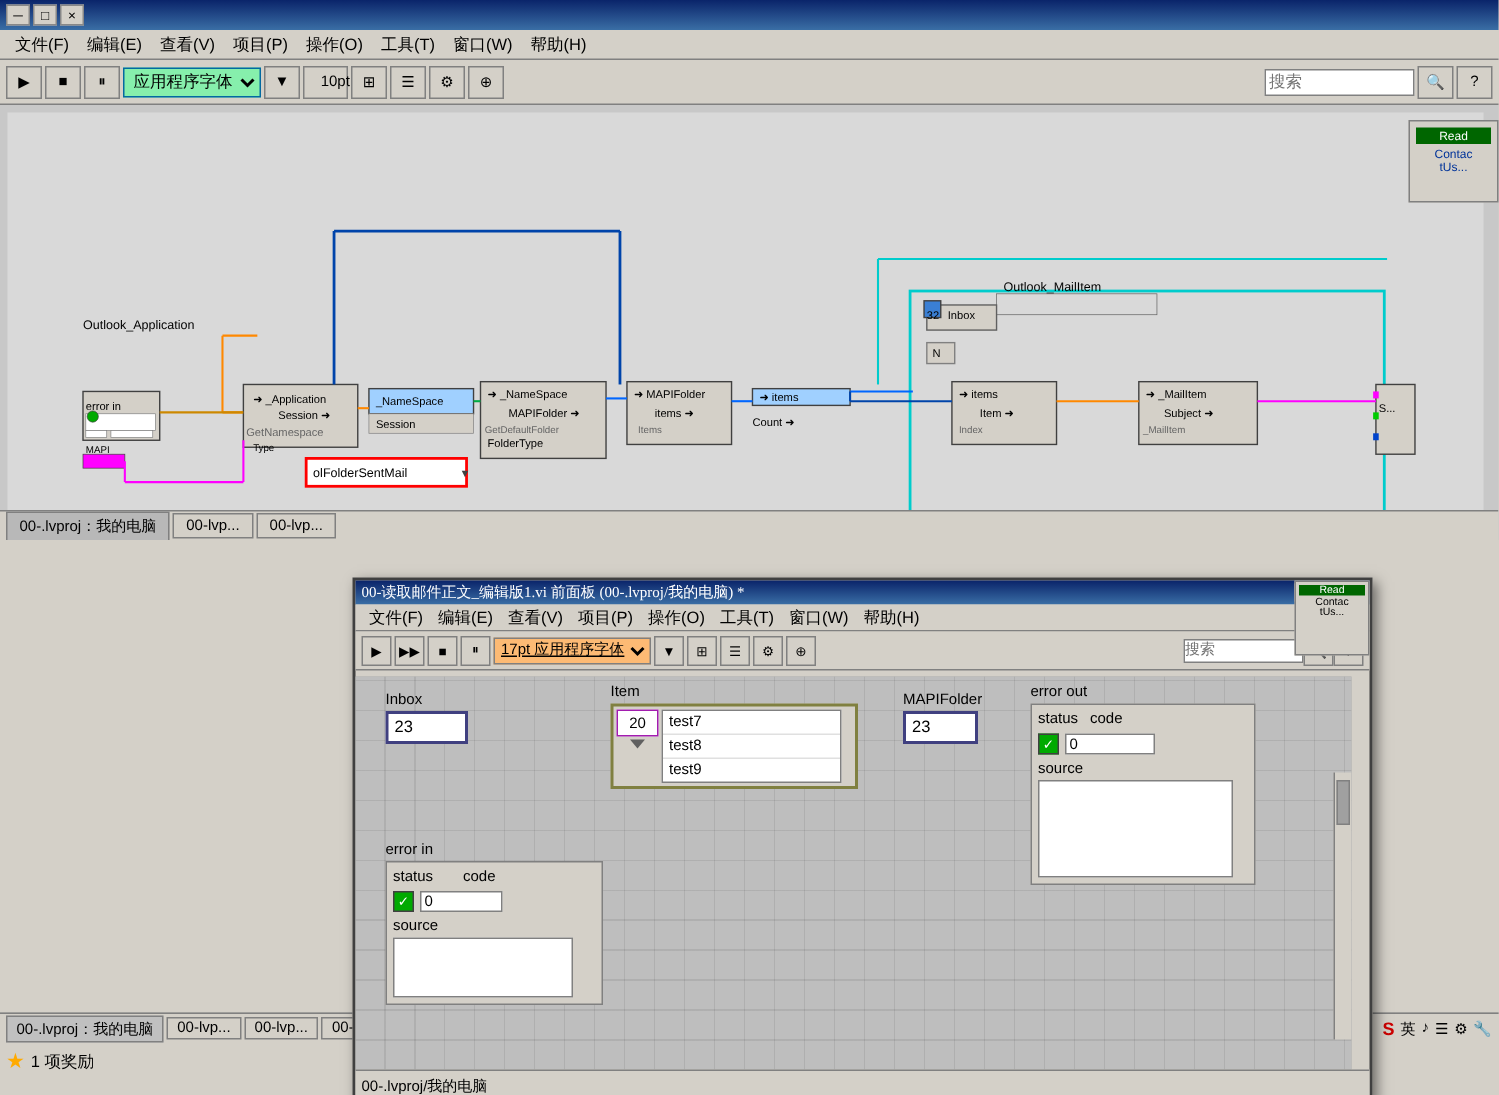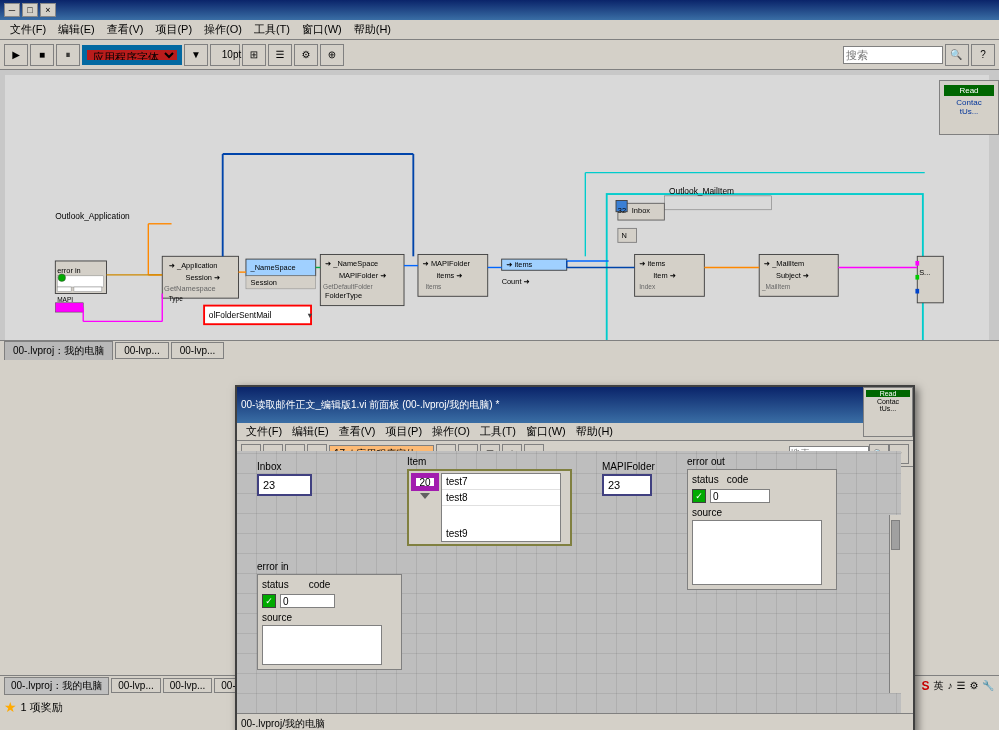--- a/index.html
+++ b/index.html
@@ -69,22 +69,22 @@
       width: 24px; height: 22px;
       background: #d4d0c8;
       border: 1px solid #808080;
       cursor: pointer;
       display: flex; align-items: center; justify-content: center;
       font-size: 10px;
     }
     .toolbar-select {
       height: 20px;
       font-size: 11px;
-      background: #b91c1c;
-      border: 5px solid #0369a1;
+      background: #86efac;
+      border: 1px solid #0369a1;
       padding: 0 2px;
     }
     .toolbar-search {
       margin-left: auto;
       display: flex; align-items: center; gap: 2px;
     }
     .search-input {
       width: 100px; height: 18px;
       border: 1px solid #808080;
       font-size: 11px;
@@ -113,26 +113,27 @@
     .front-panel-window {
       position: absolute;
       top: 385px; left: 235px;
       width: 680px; height: 350px;
       background: #d4d0c8;
       border: 2px solid #404040;
       box-shadow: 3px 3px 8px rgba(0,0,0,0.5);
       z-index: 10;
     }
     .fp-title-bar {
-      height: 36px;
+      height: 16px;
       background: linear-gradient(to bottom, #0a246a, #3a6ea5);
       display: flex; align-items: center;
       padding: 0 4px;
       color: white;
       font-size: 10px;
+      font-family: Liberation Serif, serif;
     }
     .fp-title-text { flex: 1; font-size: 10px; }
     .fp-title-buttons { display: flex; gap: 2px; }
     .fp-btn {
       width: 14px; height: 12px;
       background: #d4d0c8;
       border: 1px solid #888;
       font-size: 8px;
       display: flex; align-items: center; justify-content: center;
       cursor: pointer;
@@ -492,27 +493,27 @@
 
         <div style="position:absolute; left:20px; top:10px;">
           <div class="ctrl-label" style="position:relative; top:0; left:0;">Inbox</div>
           <div style="margin-top:2px; width:55px; height:22px; background:white; border:2px solid #404080; display:flex; align-items:center; padding:0 4px; font-size:11px;">23</div>
         </div>
 
         <div style="position:absolute; left:170px; top:5px; width:165px;">
           <div class="ctrl-label" style="position:relative; top:0; left:0;">Item</div>
           <div style="display:flex; margin-top:2px; border:2px solid #808040; background:#d4d0c8; padding:2px; gap:2px;">
             <div style="display:flex; flex-direction:column; align-items:center;">
-              <div style="width:28px; height:18px; background:white; border:5px solid #a21caf; display:flex; align-items:center; justify-content:center; font-size:10px;">20</div>
+              <div style="width:28px; height:18px; background:white; border:1px solid #a21caf; display:flex; align-items:center; justify-content:center; font-size:10px;">20</div>
               <div style="width:0; height:0; border-left:5px solid transparent; border-right:5px solid transparent; border-top:6px solid #606060; margin-top:2px;"></div>
             </div>
             <div style="background:white; border:1px solid #808080; width:120px;">
               <div style="padding:2px 4px; font-size:10px; border-bottom:1px solid #e0e0e0;">test7</div>
               <div style="padding:2px 4px; font-size:10px; border-bottom:1px solid #e0e0e0;">test8</div>
-              <div style="padding:2px 4px; font-size:10px;margin-top:20px;">test9</div>
+              <div style="padding:2px 4px; font-size:10px;">test9</div>
             </div>
           </div>
         </div>
 
         <div style="position:absolute; left:365px; top:10px;">
           <div class="ctrl-label" style="position:relative;">MAPIFolder</div>
           <div style="margin-top:2px; width:50px; height:22px; background:white; border:2px solid #404080; display:flex; align-items:center; padding:0 4px; font-size:11px;">23</div>
         </div>
 
         <div style="position:absolute; left:450px; top:5px; width:150px;">

